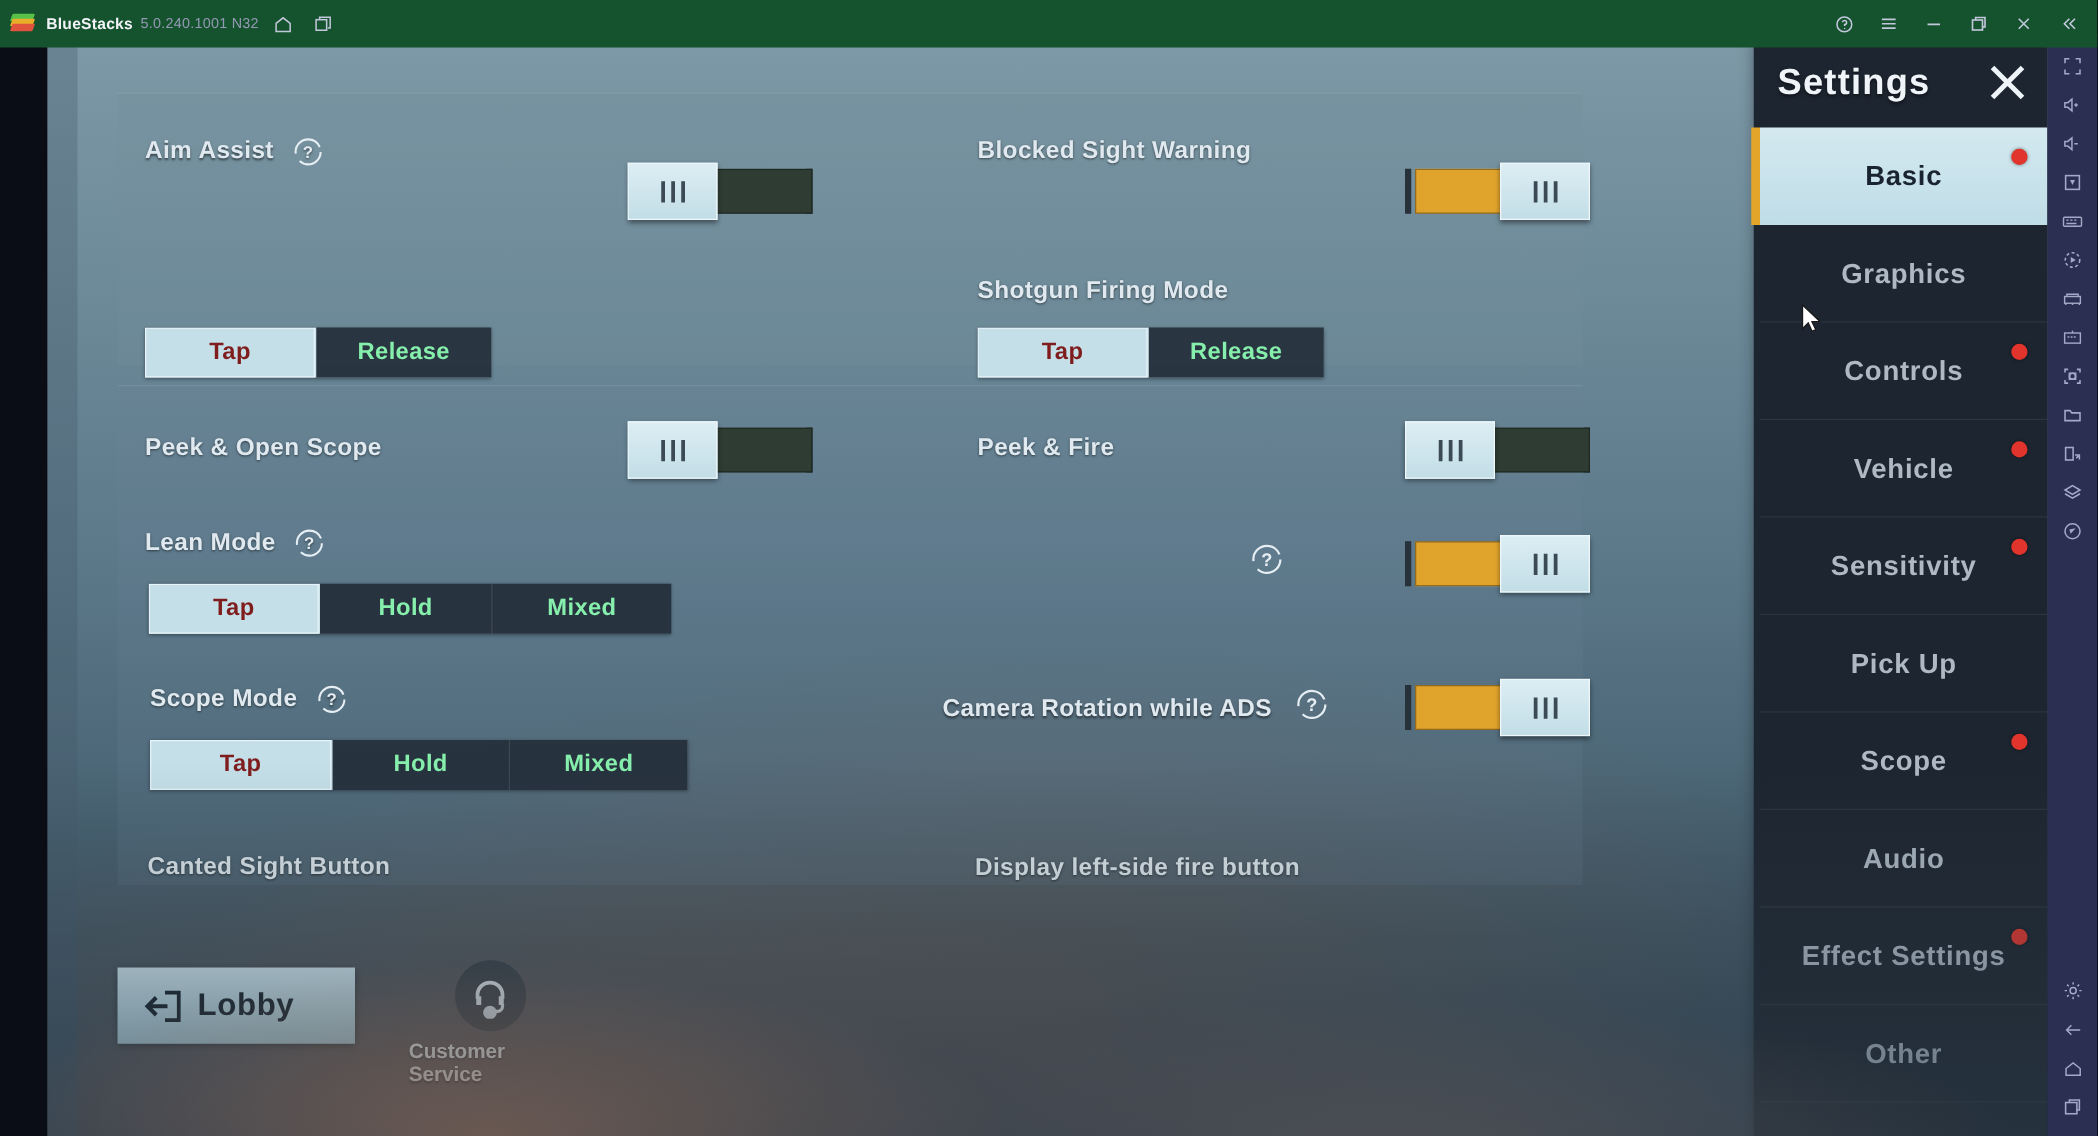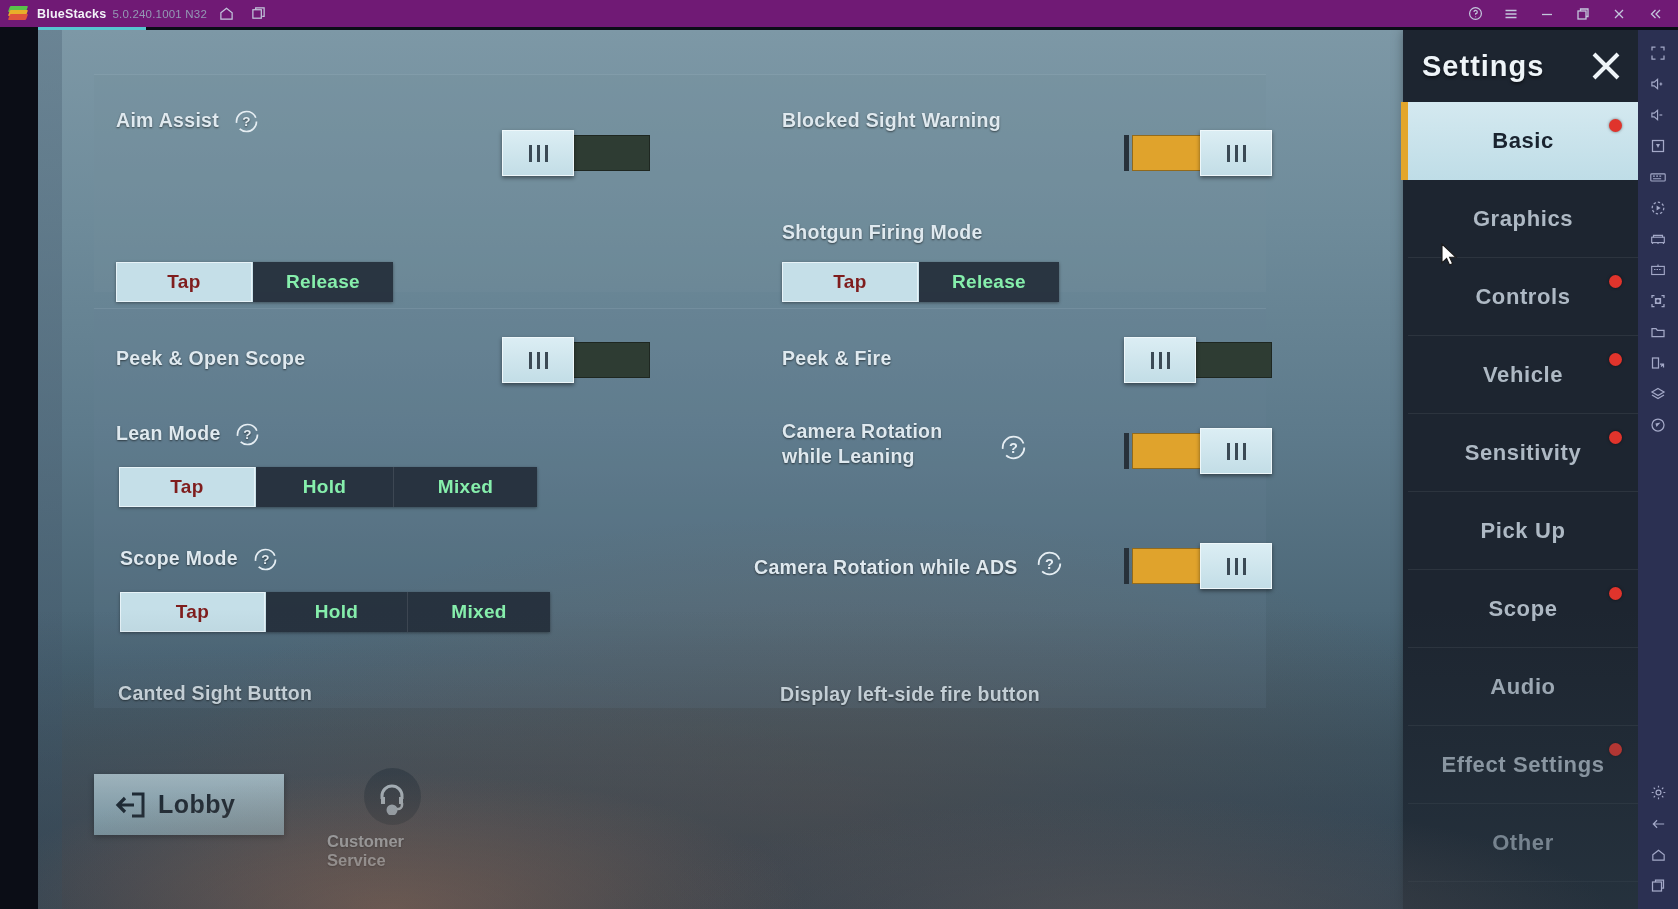--- a/index.html
+++ b/index.html
@@ -2,22 +2,22 @@
 <html><head>
 <meta charset="utf-8">
 <style>
   * { margin:0; padding:0; box-sizing:border-box; }
   html,body { width:1678px; height:909px; overflow:hidden;
     font-family:"Liberation Sans", sans-serif; background:#000; }
 
   #app { position:relative; width:1678px; height:909px; background:#0b0d16; }
 
   
-  .titlebar { position:absolute; left:0; top:0; width:1678px; height:27px;
-    background:#701a75; display:flex; align-items:center; z-index:50; }
+  .titlebar { position:absolute; left:0; top:0; width:1678px; height:38px;
+    background:#14532d; display:flex; align-items:center; z-index:50; }
   .bs-logo { width:18px; height:16px; margin-left:9px; position:relative; }
   .bs-logo i { position:absolute; left:0; width:18px; height:6px; border-radius:1px;
     transform:skewX(-20deg); }
   .bs-logo i:nth-child(1){ top:0; background:#59c14a; }
   .bs-logo i:nth-child(2){ top:4px; background:#e8ae2a; }
   .bs-logo i:nth-child(3){ top:8px; background:#e0533c; }
   .bs-title { color:#f2f3f8; font-size:12.5px; font-weight:bold; margin-left:10px;
     letter-spacing:.2px; }
   .bs-ver { color:#9499b4; font-size:11.5px; margin-left:6px; letter-spacing:.2px; }
   .tb-ico { width:26px; height:22px; margin-left:6px; display:flex;
@@ -403,23 +403,20 @@
             </svg>
           </span>
         </div>
       </div>
       <div class="seg" style="left:25px; top:158px; width:418px;">
         <div class="on" style="width:137px">Tap</div>
         <div style="width:138px">Hold</div>
         <div style="width:143px">Mixed</div>
       </div>
 
-      <div class="row" style="left:688px; top:110px;">
-        <div class="lbl two">Camera Rotation while Leaning</div>
-      </div>
       <div class="help" style="position:absolute; left:906px; top:125px; margin:0;">
         <svg width="27" height="27" viewBox="0 0 26 26">
           <circle cx="13" cy="13" r="10.4" fill="none" stroke="#e6eef3" stroke-width="1.7" stroke-dasharray="30 7 30 7" stroke-dashoffset="6"></circle>
           <text x="13" y="18" text-anchor="middle" font-size="14" font-weight="bold" fill="#e6eef3" font-family="Liberation Sans, sans-serif">?</text>
         </svg>
       </div>
       <div class="tg on" style="left:1030px; top:119px;">
         <div class="endbar"></div>
         <div class="track on"></div>
         <div class="handle">

